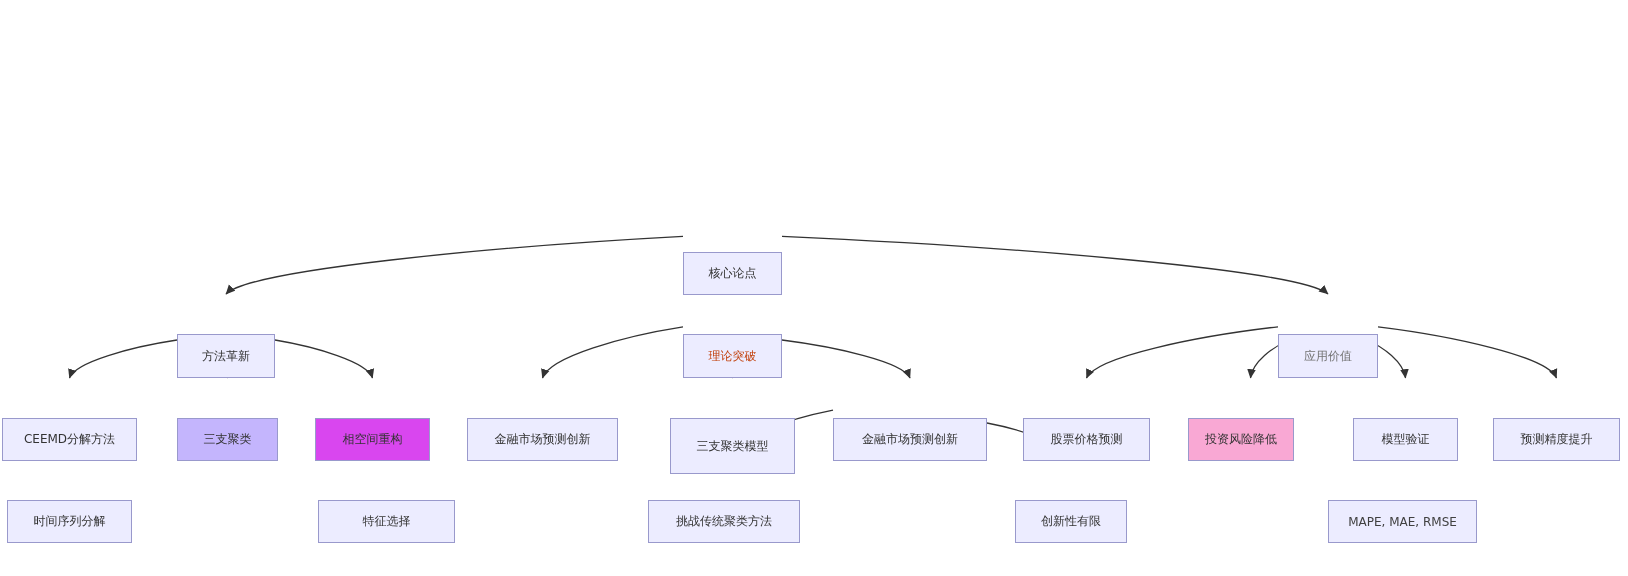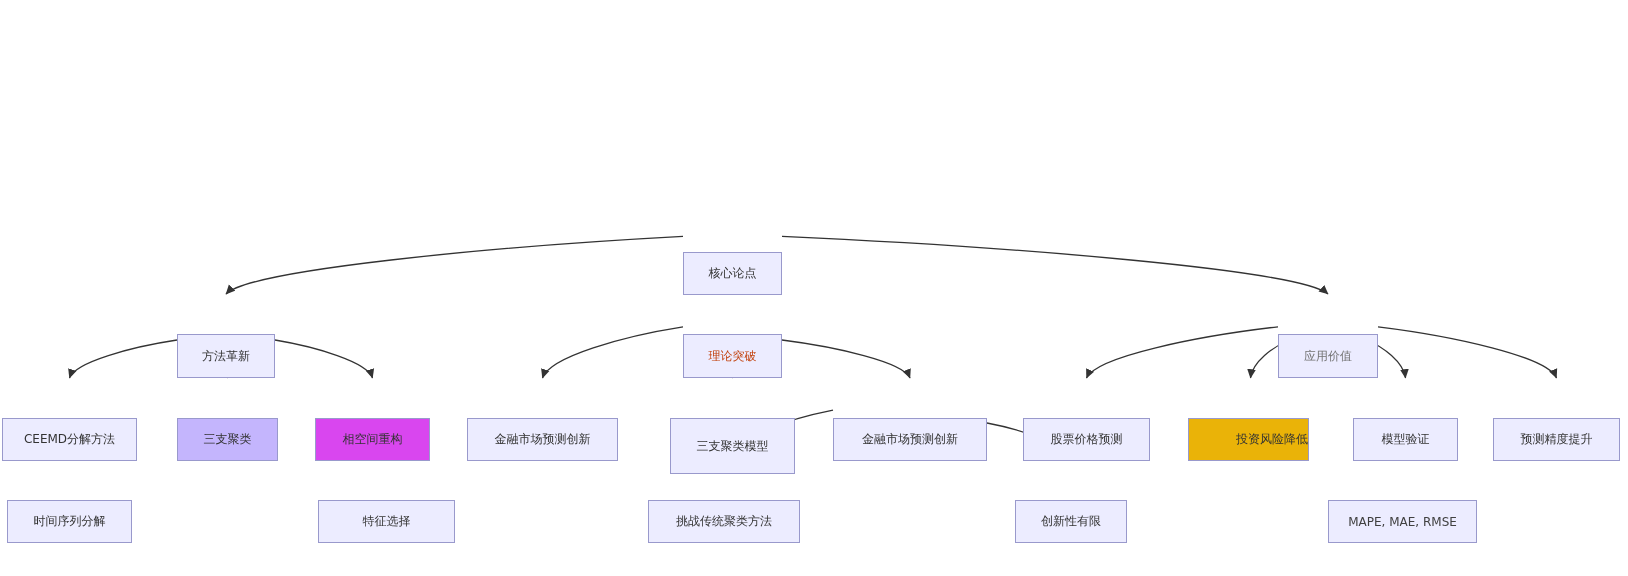--- a/index.html
+++ b/index.html
@@ -92,21 +92,21 @@
       </div>
       <div class="node" style="left: 670px; top: 380px; width: 125px; height: 56px; background: rgb(236, 236, 255); border-color: rgb(153, 153, 204); color: rgb(51, 51, 51);">
         <span>三支聚类模型</span>
       </div>
       <div class="node" style="left: 833px; top: 380px; width: 154px; height: 43px; background: rgb(236, 236, 255); border-color: rgb(153, 153, 204); color: rgb(51, 51, 51);">
         <span>金融市场预测创新</span>
       </div>
       <div class="node" style="left: 1023px; top: 380px; width: 127px; height: 43px; background: rgb(236, 236, 255); border-color: rgb(153, 153, 204); color: rgb(51, 51, 51);">
         <span>股票价格预测</span>
       </div>
-      <div class="node" style="left: 1188px; top: 380px; width: 121px; height: 43px; background: #eab308; border-color: rgb(153, 153, 204); color: rgb(51, 51, 51); justify-content: flex-end;">
+      <div class="node" style="left: 1188px; top: 380px; width: 106px; height: 43px; background: #f9a8d4; border-color: rgb(153, 153, 204); color: rgb(51, 51, 51);">
         <span>投资风险降低</span>
       </div>
       <div class="node" style="left: 1353px; top: 380px; width: 105px; height: 43px; background: rgb(236, 236, 255); border-color: rgb(153, 153, 204); color: rgb(51, 51, 51);">
         <span>模型验证</span>
       </div>
       <div class="node" style="left: 1493px; top: 380px; width: 127px; height: 43px; background: rgb(236, 236, 255); border-color: rgb(153, 153, 204); color: rgb(51, 51, 51);">
         <span>预测精度提升</span>
       </div>
       <div class="node" style="left: 7px; top: 462px; width: 125px; height: 43px; background: rgb(236, 236, 255); border-color: rgb(153, 153, 204); color: rgb(51, 51, 51);">
         <span>时间序列分解</span>

